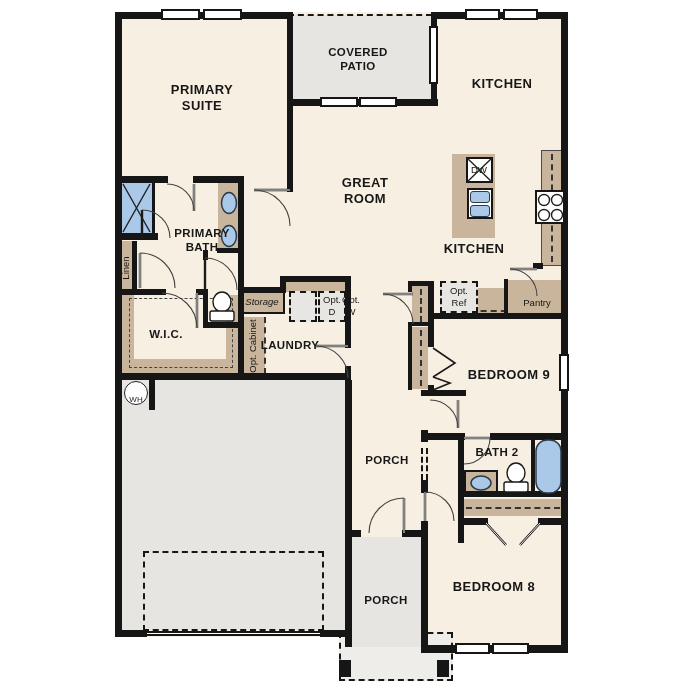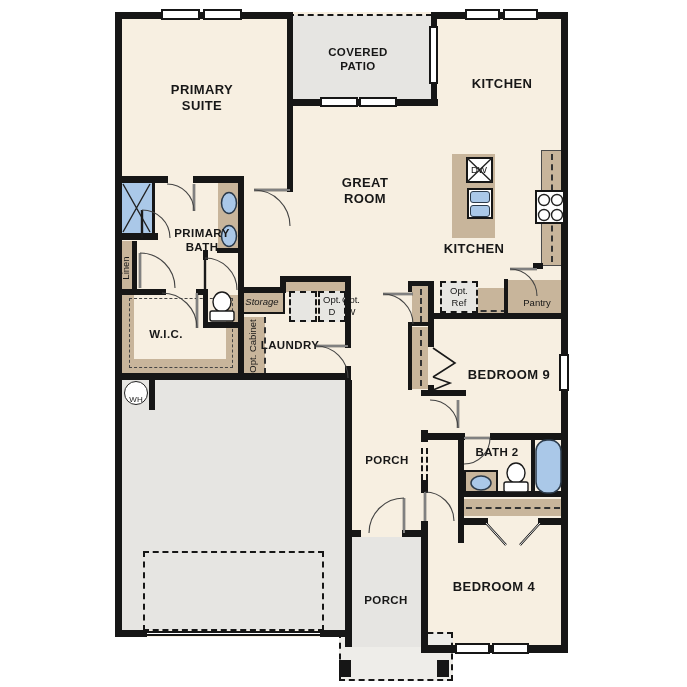--- a/index.html
+++ b/index.html
@@ -242,21 +242,21 @@
   <span class="lbl" style="left:502px;top:84px;">KITCHEN</span>
   <span class="lbl" style="left:365px;top:191px;width:80px;">GREAT ROOM</span>
   <span class="lbl" style="left:474px;top:249px;">KITCHEN</span>
   <span class="lbl mid" style="left:202px;top:240px;width:80px;">PRIMARY BATH</span>
   <span class="lbl mid" style="left:166px;top:334px;">W.I.C.</span>
   <span class="lbl mid" style="left:290px;top:345px;">LAUNDRY</span>
   <span class="lbl mid" style="left:387px;top:460px;">PORCH</span>
   <span class="lbl mid" style="left:386px;top:600px;">PORCH</span>
   <span class="lbl" style="left:509px;top:375px;white-space:nowrap;">BEDROOM 9</span>
   <span class="lbl mid" style="left:497px;top:452px;width:46px;">BATH 2</span>
-  <span class="lbl" style="left:494px;top:587px;white-space:nowrap;">BEDROOM 4</span>
+  <span class="lbl" style="left:494px;top:587px;white-space:nowrap;">BEDROOM 8</span>
 
   <span class="lbl rot" style="left:126px;top:268px;">Linen</span>
   <span class="lbl small" style="left:262px;top:302px;font-style:italic;">Storage</span>
   <span class="lbl rot" style="left:253px;top:346px;">Opt. Cabinet</span>
   <span class="lbl small wrap" style="left:303px;top:306px;width:26px;margin-left:48px;">Opt. W</span>
   <span class="lbl small wrap" style="left:332px;top:306px;width:26px;">Opt. D</span>
   <span class="lbl small wrap" style="left:459px;top:297px;width:28px;">Opt. Ref</span>
   <span class="lbl small" style="left:537px;top:303px;">Pantry</span>
   <span class="lbl small" style="left:479px;top:170px;">DW</span>
 </div>

